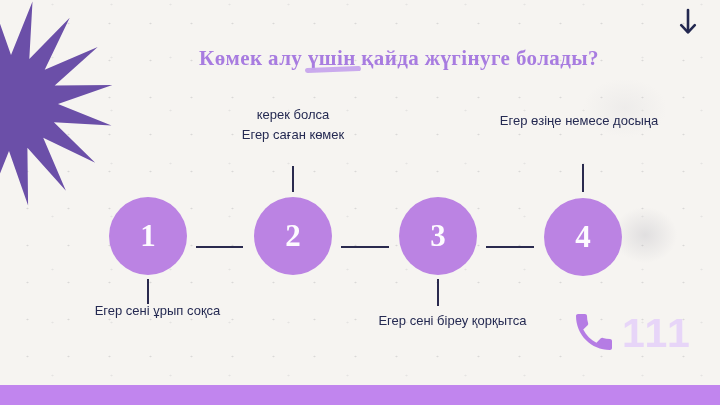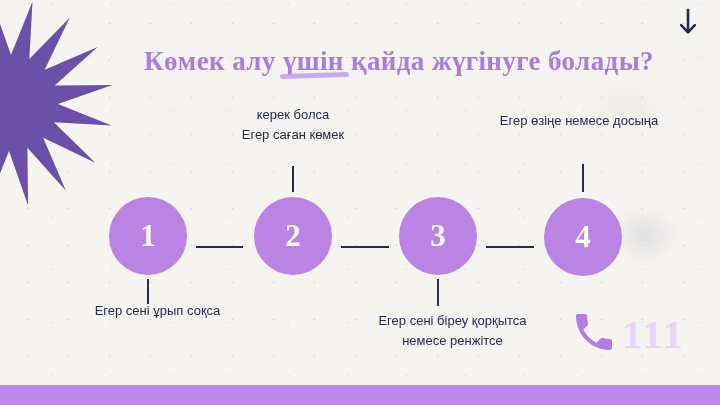--- a/index.html
+++ b/index.html
@@ -19,21 +19,21 @@
   }
 
   .starburst { position:absolute; left:-105px; top:-12px; width:230px; height:230px; }
 
   .down-arrow { position:absolute; left:678px; top:7px; }
 
   .title {
     position:absolute; left:84px; right:6px; top:46px;
     text-align:center;
     font-family:"Liberation Serif", serif;
-    font-size:27px; font-weight:bold; letter-spacing:.4px;
+    font-size:21px; font-weight:bold; letter-spacing:.4px;
     color:#a87ce0;
     white-space:pre-wrap;
   }
   .title .u { position:relative; display:inline-block; }
   .title .u::after {
     content:""; position:absolute; left:-3px; right:-5px; bottom:0px;
     height:4.5px; border-radius:3px; background:#c7a5ec;
     transform:rotate(-2deg); opacity:.95;
   }
 
@@ -49,21 +49,21 @@
   .h-line { position:absolute; height:1.5px; background:#2a2a4e; top:246px; }
   .v-line { position:absolute; width:1.5px; background:#2a2a4e; }
 
   .step-label {
     position:absolute; text-align:center;
     font-size:13px; line-height:1.5; color:#252a52;
   }
 
   .hotline { position:absolute; left:570px; top:306px; display:flex; align-items:center; }
   .hotline .number {
-    font-family:Liberation Serif, serif; font-weight:bold;
+    font-family:Liberation Sans, sans-serif; font-weight:bold;
     font-size:41px; letter-spacing:2px; color:#e7d5f8; margin-left:4px; margin-top:4px;
   }
 
   .bottom-bar { position:absolute; left:0; bottom:0; width:720px; height:20px; background:#c185ee; }
 </style>
 </head>
 <body>
 
 <div class="slide">
 
@@ -106,21 +106,20 @@
   </div>
   <div class="circle" style="left:544px; top:198px;">
     <span class="num">4</span>
   </div>
 
   <div class="step-label" style="left:45px; top:301px; width:225px;">
     <div>Егер сені ұрып соқса</div>
   </div>
   <div class="step-label" style="left:340px; top:311px; width:225px;">
     <div>Егер сені біреу қорқытса</div>
-    <div>немесе ренжітсе</div>
   </div>
 
   <div class="hotline">
     <svg width="48" height="48" viewBox="0 0 24 24">
       <path fill="#b57ce4" d="M6.62 10.79c1.44 2.83 3.76 5.14 6.59 6.59l2.2-2.2c.27-.27.67-.36 1.02-.24 1.12.37 2.33.57 3.57.57.55 0 1 .45 1 1V20c0 .55-.45 1-1 1-9.39 0-17-7.61-17-17 0-.55.45-1 1-1h3.5c.55 0 1 .45 1 1 0 1.25.2 2.45.57 3.57.11.35.03.74-.25 1.02l-2.2 2.2z"></path>
     </svg>
     <div class="number">111</div>
   </div>
 
   <div class="bottom-bar"></div>

